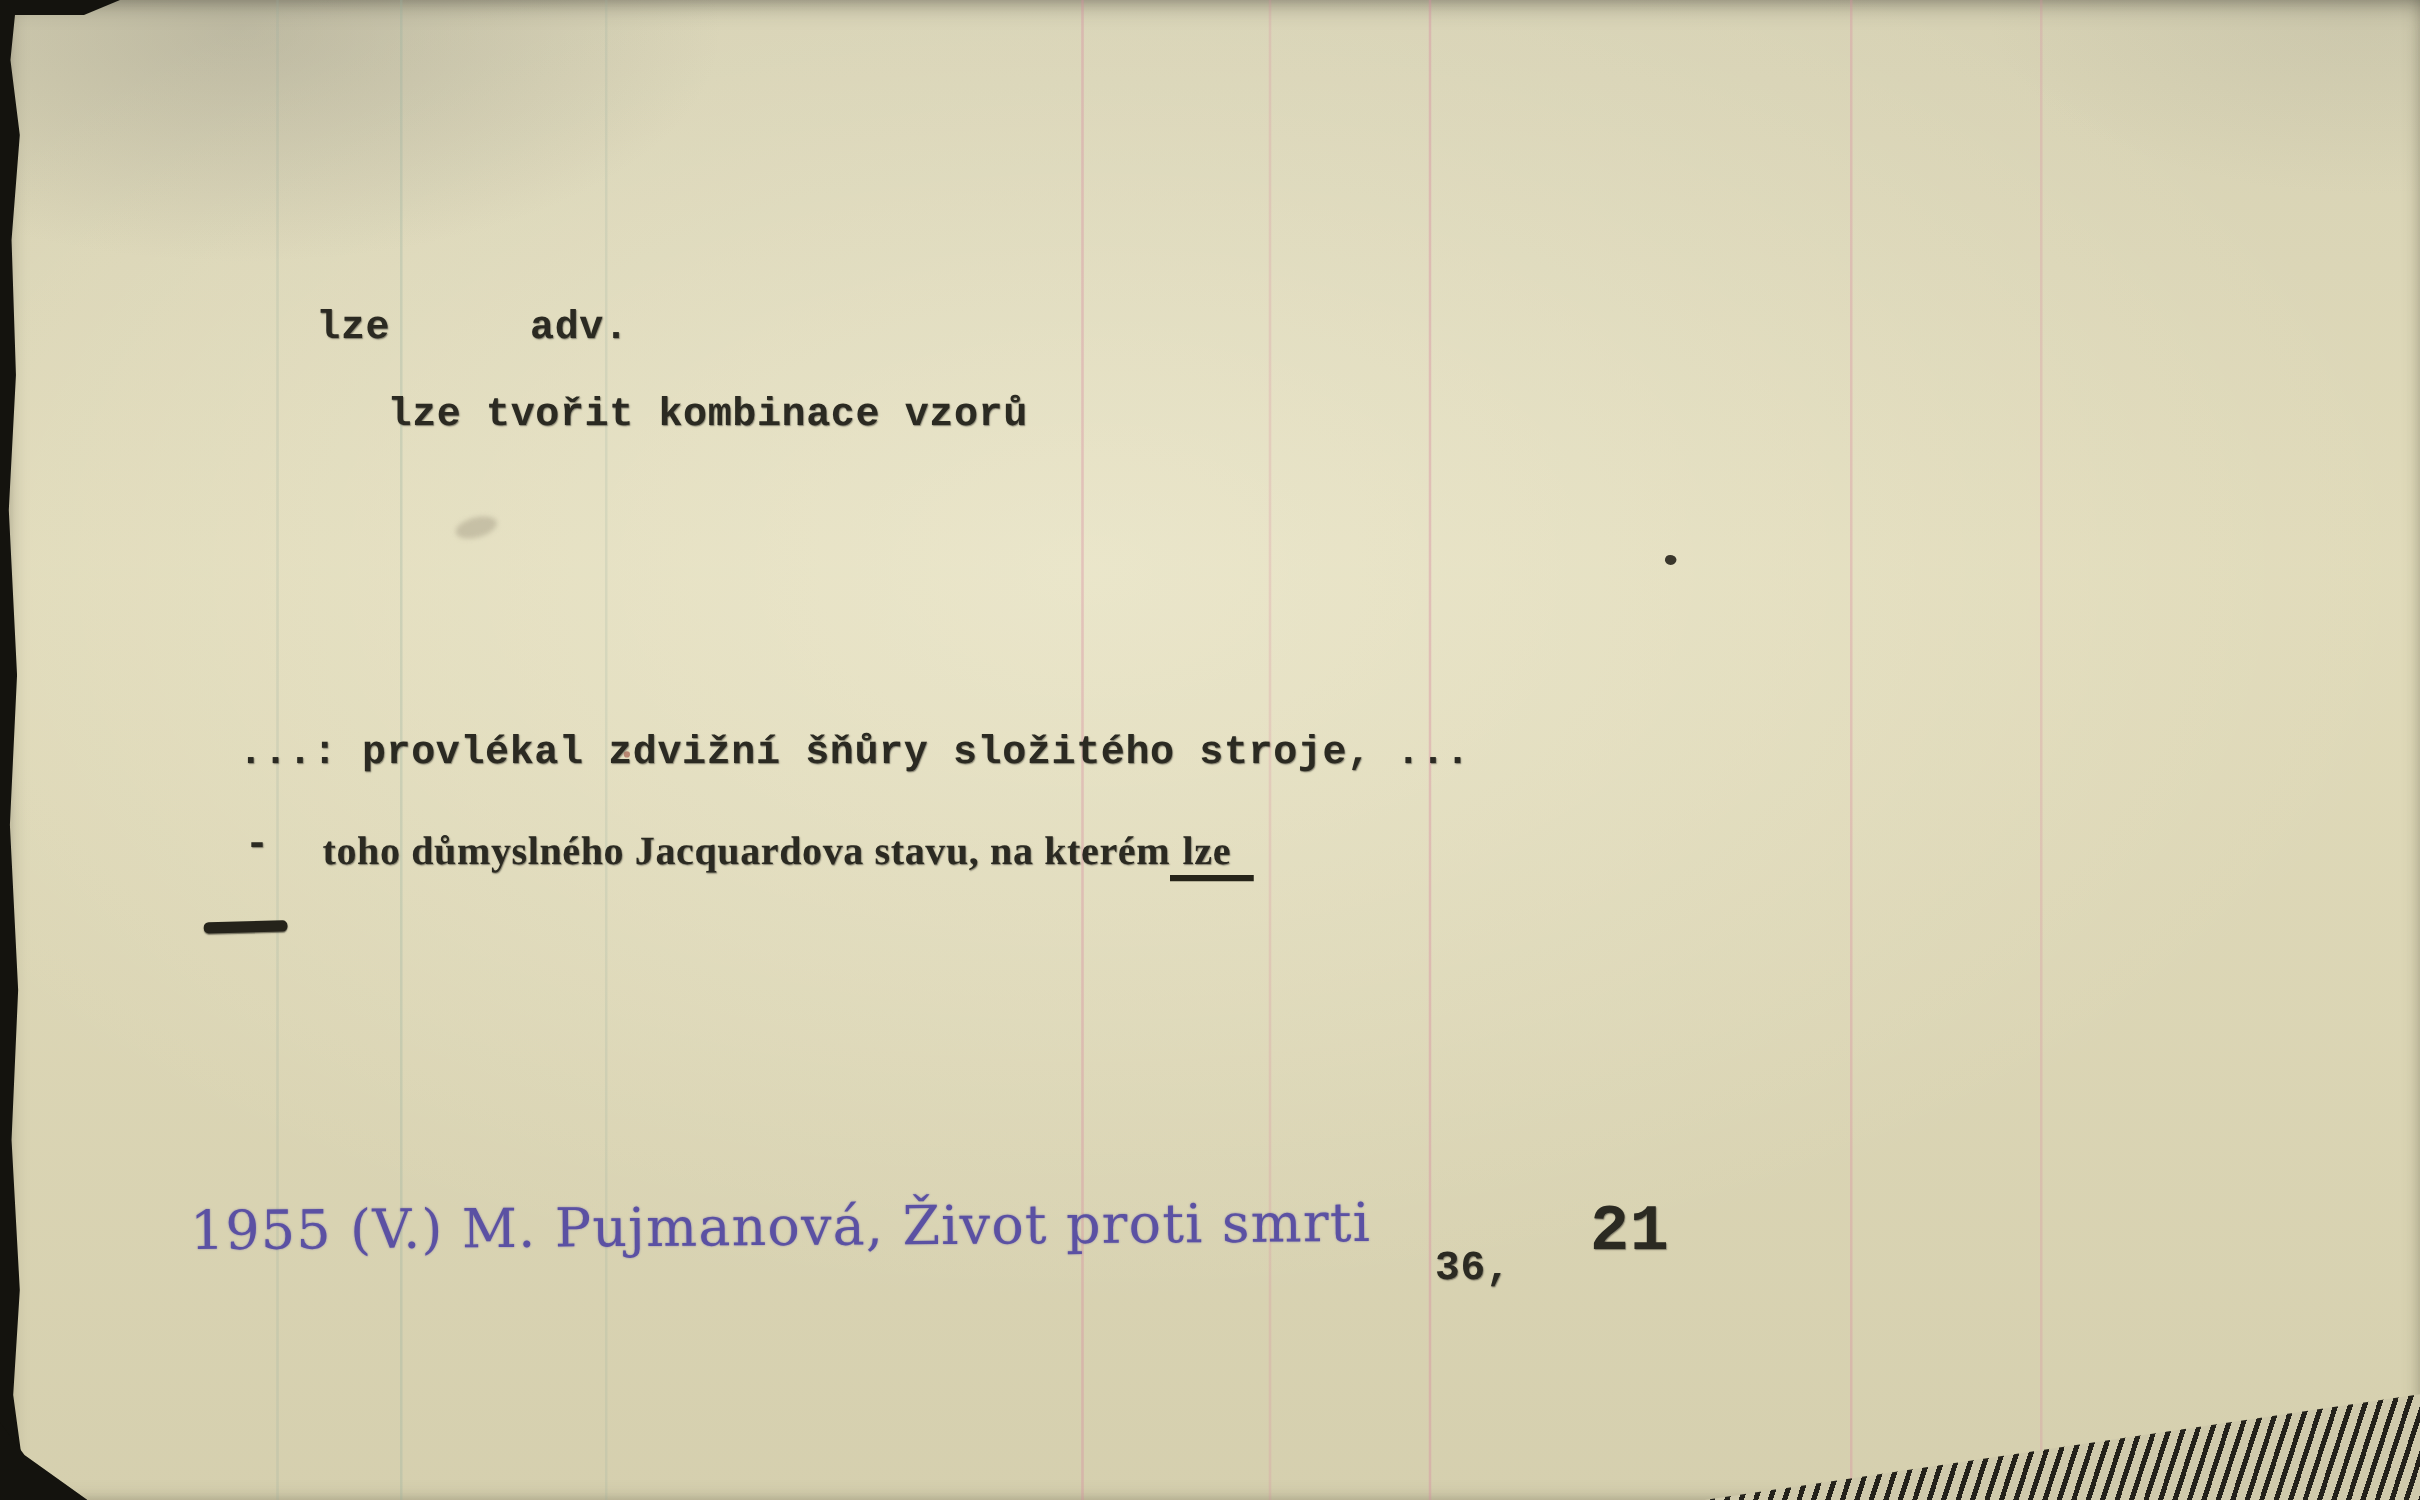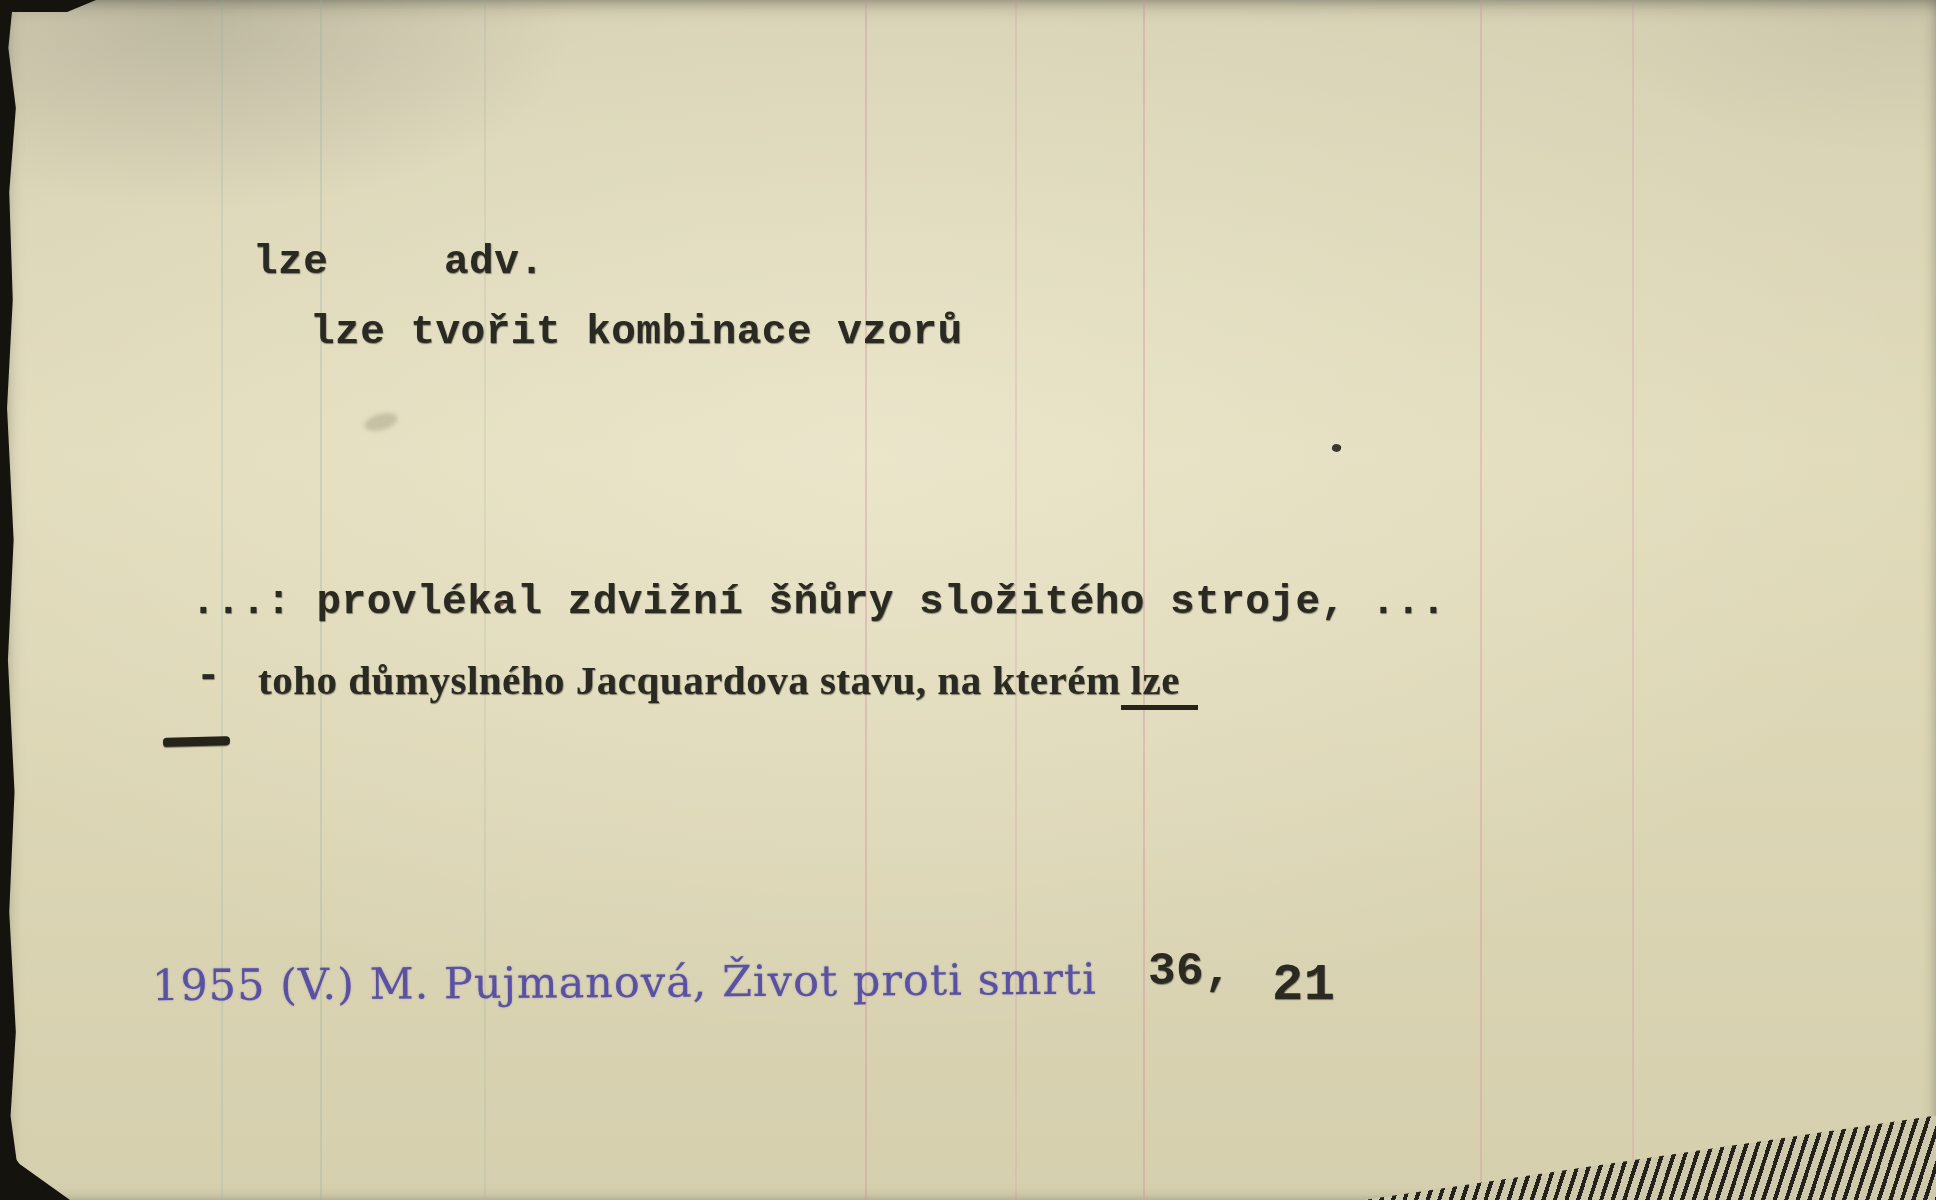--- a/index.html
+++ b/index.html
@@ -14,21 +14,21 @@
     box-shadow:
       inset 0 14px 20px -13px rgba(70,68,58,0.6),
       inset 16px 0 18px -13px rgba(40,38,30,0.55),
       inset -10px 0 14px -10px rgba(92,90,72,0.35),
       inset 0 -10px 16px -12px rgba(92,90,72,0.42);
     font-family:"Liberation Mono","DejaVu Sans Mono",monospace;
   }
   .tw{
     position:absolute;white-space:pre;
     font-family:"Liberation Mono","DejaVu Sans Mono",monospace;
-    font-weight:700;font-size:41px;line-height:48px;color:#2b2a22;
+    font-weight:700;font-size:32px;line-height:48px;color:#2b2a22;
     letter-spacing:0.5px;
     text-shadow:0.6px 0.8px 1.1px rgba(43,42,34,0.55);
   }
   .kw{
     border-bottom:5px solid #262419;
     padding:0 18px 2px 10px;
   }
   .underdash{
     position:absolute;left:163px;top:737px;width:67px;height:9px;
     background:#25231a;border-radius:4px;transform:rotate(-1.5deg);
@@ -71,34 +71,34 @@
   <div class="vline" style="left:221px;background:rgba(150,175,160,0.22);"></div>
   <div class="vline" style="left:320px;background:rgba(150,175,160,0.30);"></div>
   <div class="vline" style="left:484px;background:rgba(150,175,160,0.20);"></div>
   <div class="vline" style="left:865px;background:rgba(216,140,160,0.38);"></div>
   <div class="vline" style="left:1015px;background:rgba(216,140,160,0.24);"></div>
   <div class="vline" style="left:1143px;background:rgba(216,140,160,0.40);"></div>
   <div class="vline" style="left:1480px;background:rgba(216,140,160,0.34);"></div>
   <div class="vline" style="left:1632px;background:rgba(216,140,160,0.28);"></div>
 
   <span class="tw" style="left:253px;top:238px;">lze</span>
-  <span class="tw" style="left:444px;top:238px;">adv.</span>
+  <span class="tw" style="left:424px;top:238px;">adv.</span>
 
   <span class="tw" style="left:310px;top:308px;">lze tvořit kombinace vzorů</span>
 
   <span class="tw" style="left:191px;top:578px;text-align:center;">...: provlékal zdvižní šňůry složitého stroje, ...</span>
 
   <span class="tw" style="left:196px;top:652px;">-</span>
   <span class="tw" style="left:258px;top:656px;font-family:Liberation Serif, serif;"><span>toho důmyslného Jacquardova stavu, na kterém</span><span class="kw">lze</span></span>
 
   <div class="underdash"></div>
 
 
   <span class="stamp">1955 (V.) M. Pujmanová, Život proti smrti</span>
-  <span class="tw" style="left:1148px;top:948px;font-size:46px;">36,</span>
+  <span class="tw" style="left:1148px;top:991px;font-size:33px;">36,</span>
   <span class="tw" style="left:1272px;top:962px;font-size:52px;">21</span>
 
   <div class="edgeL"></div>
   <div class="edgeTL"></div>
   <div class="edgeBL"></div>
   <div class="cornerStripes"></div>
   <div class="speck1"></div>
   <div class="smudge"></div>
   <div class="dot-red"></div>
 

